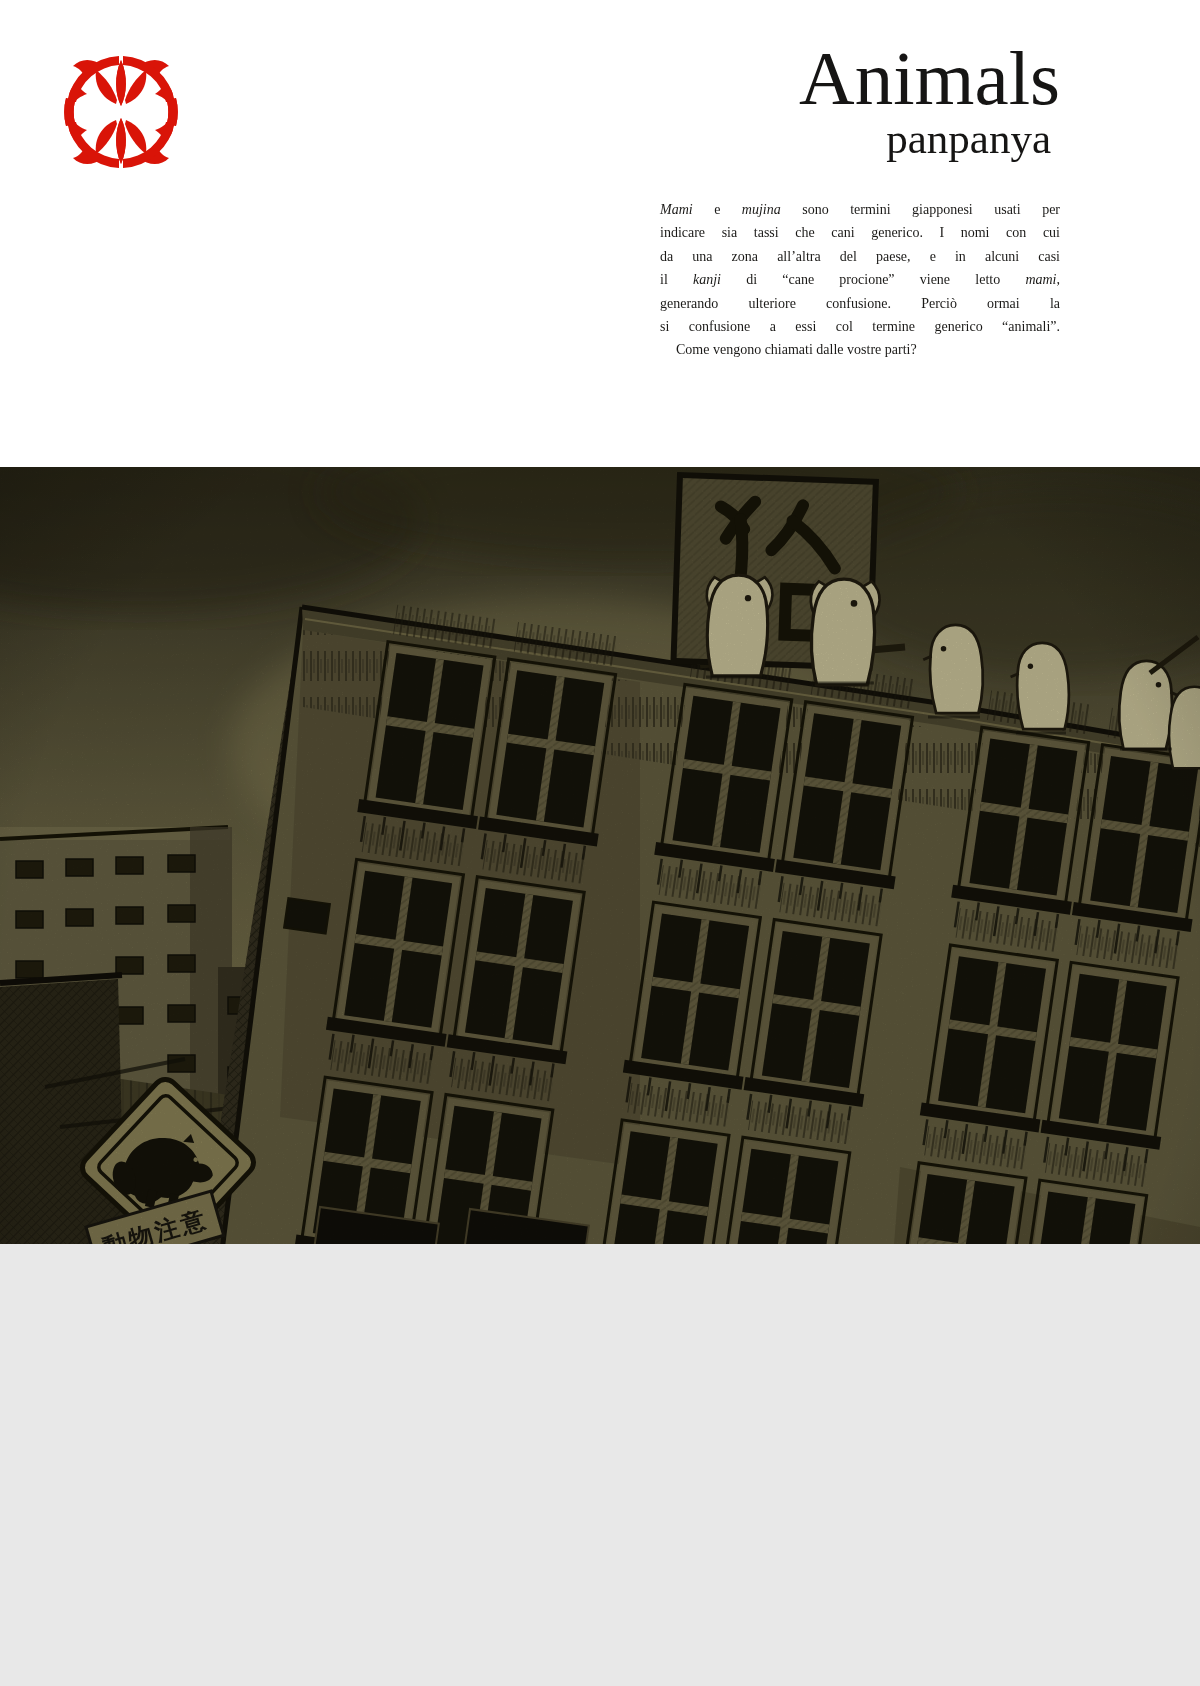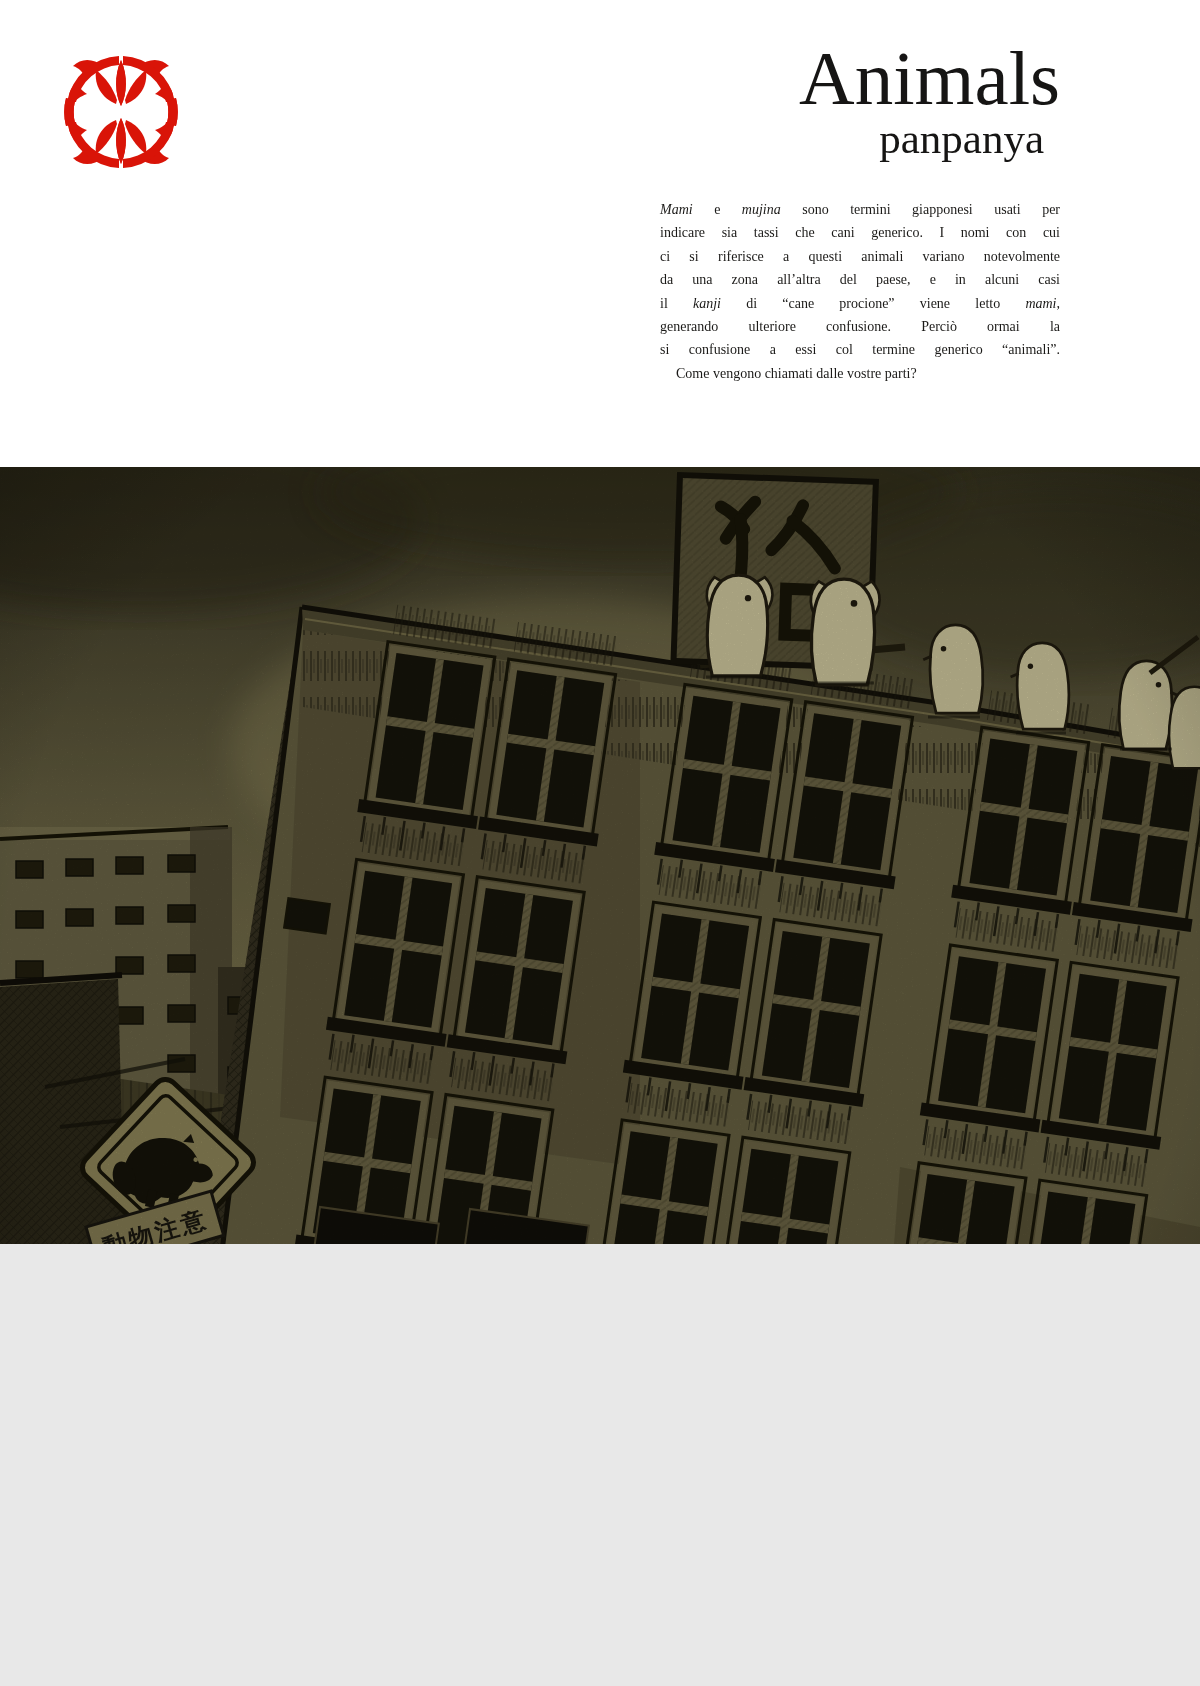--- a/index.html
+++ b/index.html
@@ -1,21 +1,21 @@
 <!DOCTYPE html>
 <html><head>
 <meta charset="utf-8">
 <style>
   html,body{margin:0;padding:0;background:#e8e8e8;}
   .page{position:relative;width:1200px;height:1244px;background:#ffffff;margin:0 auto;overflow:hidden;
         font-family:"Liberation Serif","DejaVu Serif",serif;}
   .logo{position:absolute;left:56px;top:48px;width:130px;height:128px;}
   .brand{position:absolute;right:140px;top:40px;text-align:right;color:#161514;}
   .brand h1{margin:0;font-size:77px;line-height:1.0;font-weight:400;letter-spacing:0px;}
-  .brand h2{margin:16px;margin-top:0px;font-size:43px;line-height:1.0;font-weight:400;}
+  .brand h2{margin:9px;margin-top:0px;font-size:43px;line-height:1.0;font-weight:400;}
   .intro{position:absolute;left:660px;top:198px;width:400px;color:#1b1a18;
          font-size:14px;line-height:23.4px;}
   .pline{text-align:justify;text-align-last:justify;white-space:normal;}
   .pline.last{text-align-last:left;margin-left:16px;}
   .it{font-style:italic;}
   .art{position:absolute;left:0;top:467px;width:1200px;height:1219px;display:block;}
   svg text{font-family:"DejaVu Sans",sans-serif;font-weight:bold;}
   .vtext{writing-mode:vertical-rl;text-orientation:upright;}
 </style>
 </head>
@@ -40,21 +40,20 @@
   </svg>
 
   <div class="brand">
     <h1>Animals</h1>
     <h2>panpanya</h2>
   </div>
 
   <div class="intro">
     <div class="pline"><span class="it">Mami</span><span> e </span><span class="it">mujina</span><span> sono termini giapponesi usati per</span></div>
     <div class="pline"><span>indicare sia tassi che cani generico. I nomi con cui</span></div>
-    <div class="pline"><span>ci si riferisce a questi animali variano notevolmente</span></div>
     <div class="pline"><span>da una zona all’altra del paese, e in alcuni casi</span></div>
     <div class="pline"><span>il </span><span class="it">kanji</span><span> di “cane procione” viene letto </span><span class="it">mami</span><span>,</span></div>
     <div class="pline"><span>generando ulteriore confusione. Perciò ormai la</span></div>
     <div class="pline"><span>si confusione a essi col termine generico “animali”.</span></div>
     <div class="pline last"><span>Come vengono chiamati dalle vostre parti?</span></div>
   </div>
 
   <svg class="art" viewBox="0 0 1200 1219" preserveAspectRatio="none" aria-label="Pen-and-ink drawing in olive tones: small pale creatures on a building rooftop hold up a sign with the kanji for mujina; below, fences and gates covered with Japanese signs">
     <defs>
       <linearGradient id="sky" x1="0" y1="0" x2="0" y2="1">

